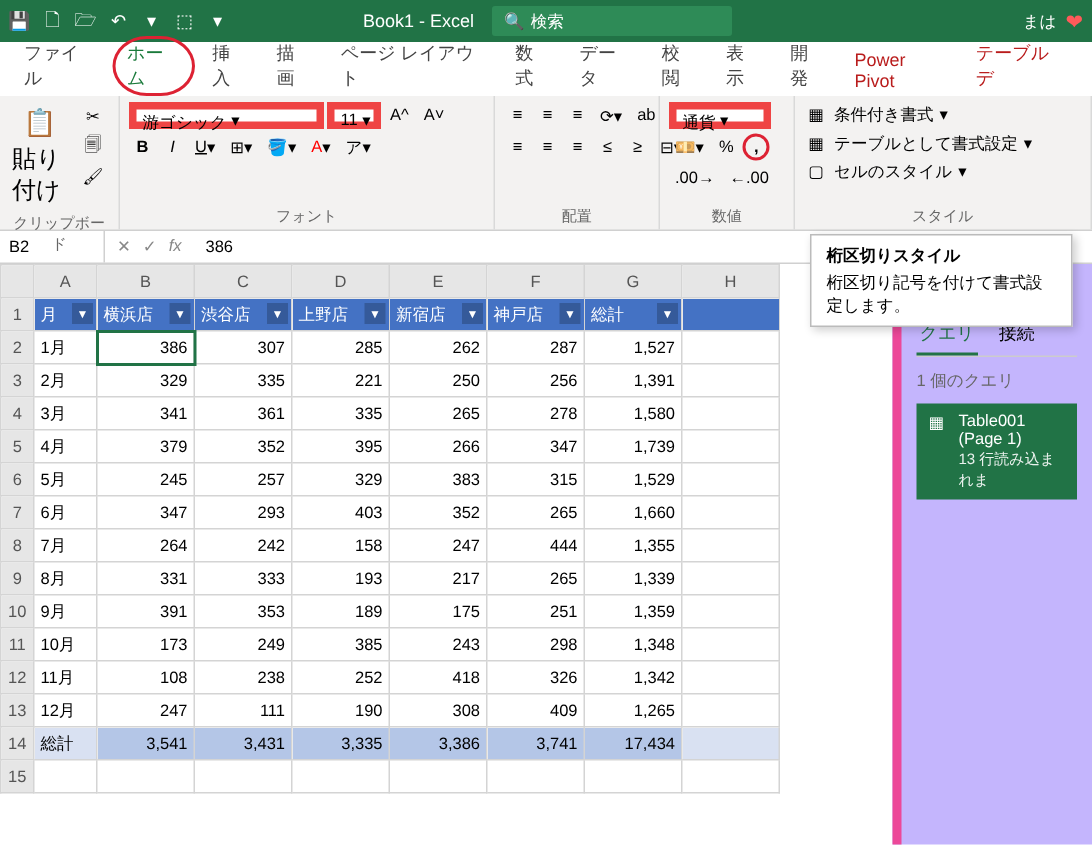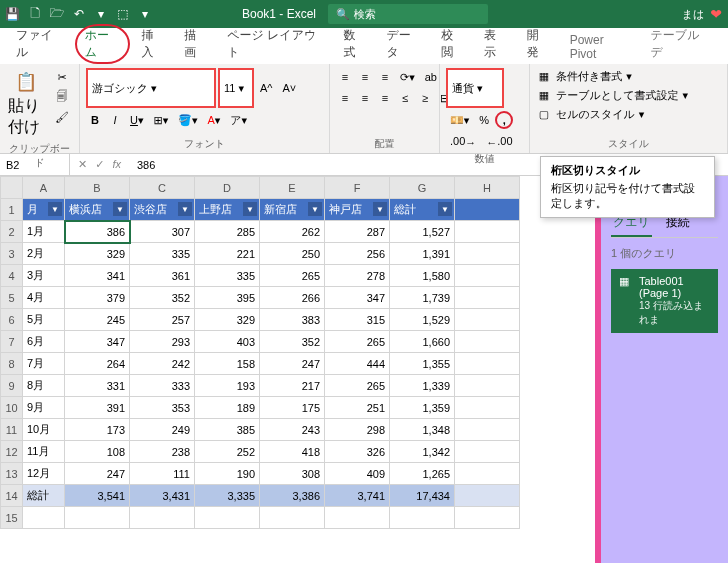--- a/index.html
+++ b/index.html
@@ -8,27 +8,27 @@
 .tb-icons{display:flex;gap:8px;align-items:center}
 .tb-icons span{width:14px;height:14px;display:inline-flex;align-items:center;justify-content:center;font-size:12px;cursor:pointer}
 .tb-title{flex:0 0 auto;margin-left:90px;font-size:12px}
 .searchbox{margin-left:12px;background:#2e8b57;display:flex;align-items:center;padding:0 8px;height:20px;border-radius:2px;width:160px}
 .searchbox .sicon{margin-right:4px}
 .tb-user{margin-left:auto;display:flex;align-items:center;gap:6px}
 .heart{color:#ff5a5a;font-size:14px}
 .menubar{height:36px;background:#fff;border-bottom:0;display:flex;align-items:flex-end;padding:0 8px;gap:4px}
 .menu-item{padding:3px 8px;font-size:12px;cursor:pointer;color:#444}
 .menu-item.active{border:2px solid #d23;border-radius:50%/60%;color:#1a7a3b;padding:1px 8px}
-.menu-item.green{color:#737373}
+.menu-item.green{color:#b91c1c}
 .ribbon{height:90px;background:#f3f2f1;border-bottom:1px solid #d0d0d0;display:flex}
 .rgroup{border-right:1px solid #d9d9d9;padding:4px 6px 2px;display:flex;flex-direction:column;justify-content:space-between}
 .rgroup-label{text-align:center;font-size:10px;color:#666;padding-top:2px}
 .rbody{flex:1;display:flex;gap:4px;align-items:flex-start}
 .rbtn{display:inline-flex;align-items:center;justify-content:center;padding:1px 3px;cursor:pointer;border:1px solid transparent;font-size:11px;min-width:18px;height:18px}
-.fontsel{border:2px solid #ef4444;background:#fff;padding:18px 4px;display:inline-flex;align-items:center;height:18px}
+.fontsel{border:5px solid #ef4444;background:#fff;padding:1px 4px;display:inline-flex;align-items:flex-start;height:18px}
 .col{display:flex;flex-direction:column;gap:2px}
 .row{display:flex;gap:2px;align-items:center}
 .circled{border:2px solid #d23;border-radius:50%;padding:0 4px}
 .formula{height:22px;border-bottom:1px solid #d0d0d0;display:flex;align-items:center;background:#fff}
 .namebox{width:70px;border-right:1px solid #d0d0d0;padding:0 6px;height:100%;display:flex;align-items:center}
 .fx-icons{display:flex;gap:8px;padding:0 8px;color:#888}
 .fx-val{padding:0 8px}
 .sheet{display:flex;height:calc(563px - 28px - 24px - 90px - 22px)}
 .grid-wrap{overflow:hidden;position:relative;flex:0 0 595px}
 table.grid{border-collapse:collapse;table-layout:fixed}
@@ -159,21 +159,21 @@
         <span class="rbtn">≥</span>
         <span class="rbtn">⊟▾</span>
       </div>
     </div>
     <div class="rgroup-label">配置</div>
   </div>
 
   <div class="rgroup" style="width:90px">
     <div class="rbody col" style="gap:3px">
       <div class="row">
-          <span class="fontsel" style="width:58px"><span>通貨</span>&nbsp;▾</span>
+          <span class="fontsel" style="width:68px"><span>通貨</span>&nbsp;▾</span>
         </div>
       <div class="row">
         <span class="rbtn">💴▾</span>
         <span class="rbtn">%</span>
         <span class="rbtn circled">
             <b>,</b>
           </span>
       </div>
       <div class="row">
         <span class="rbtn">.00→</span>

